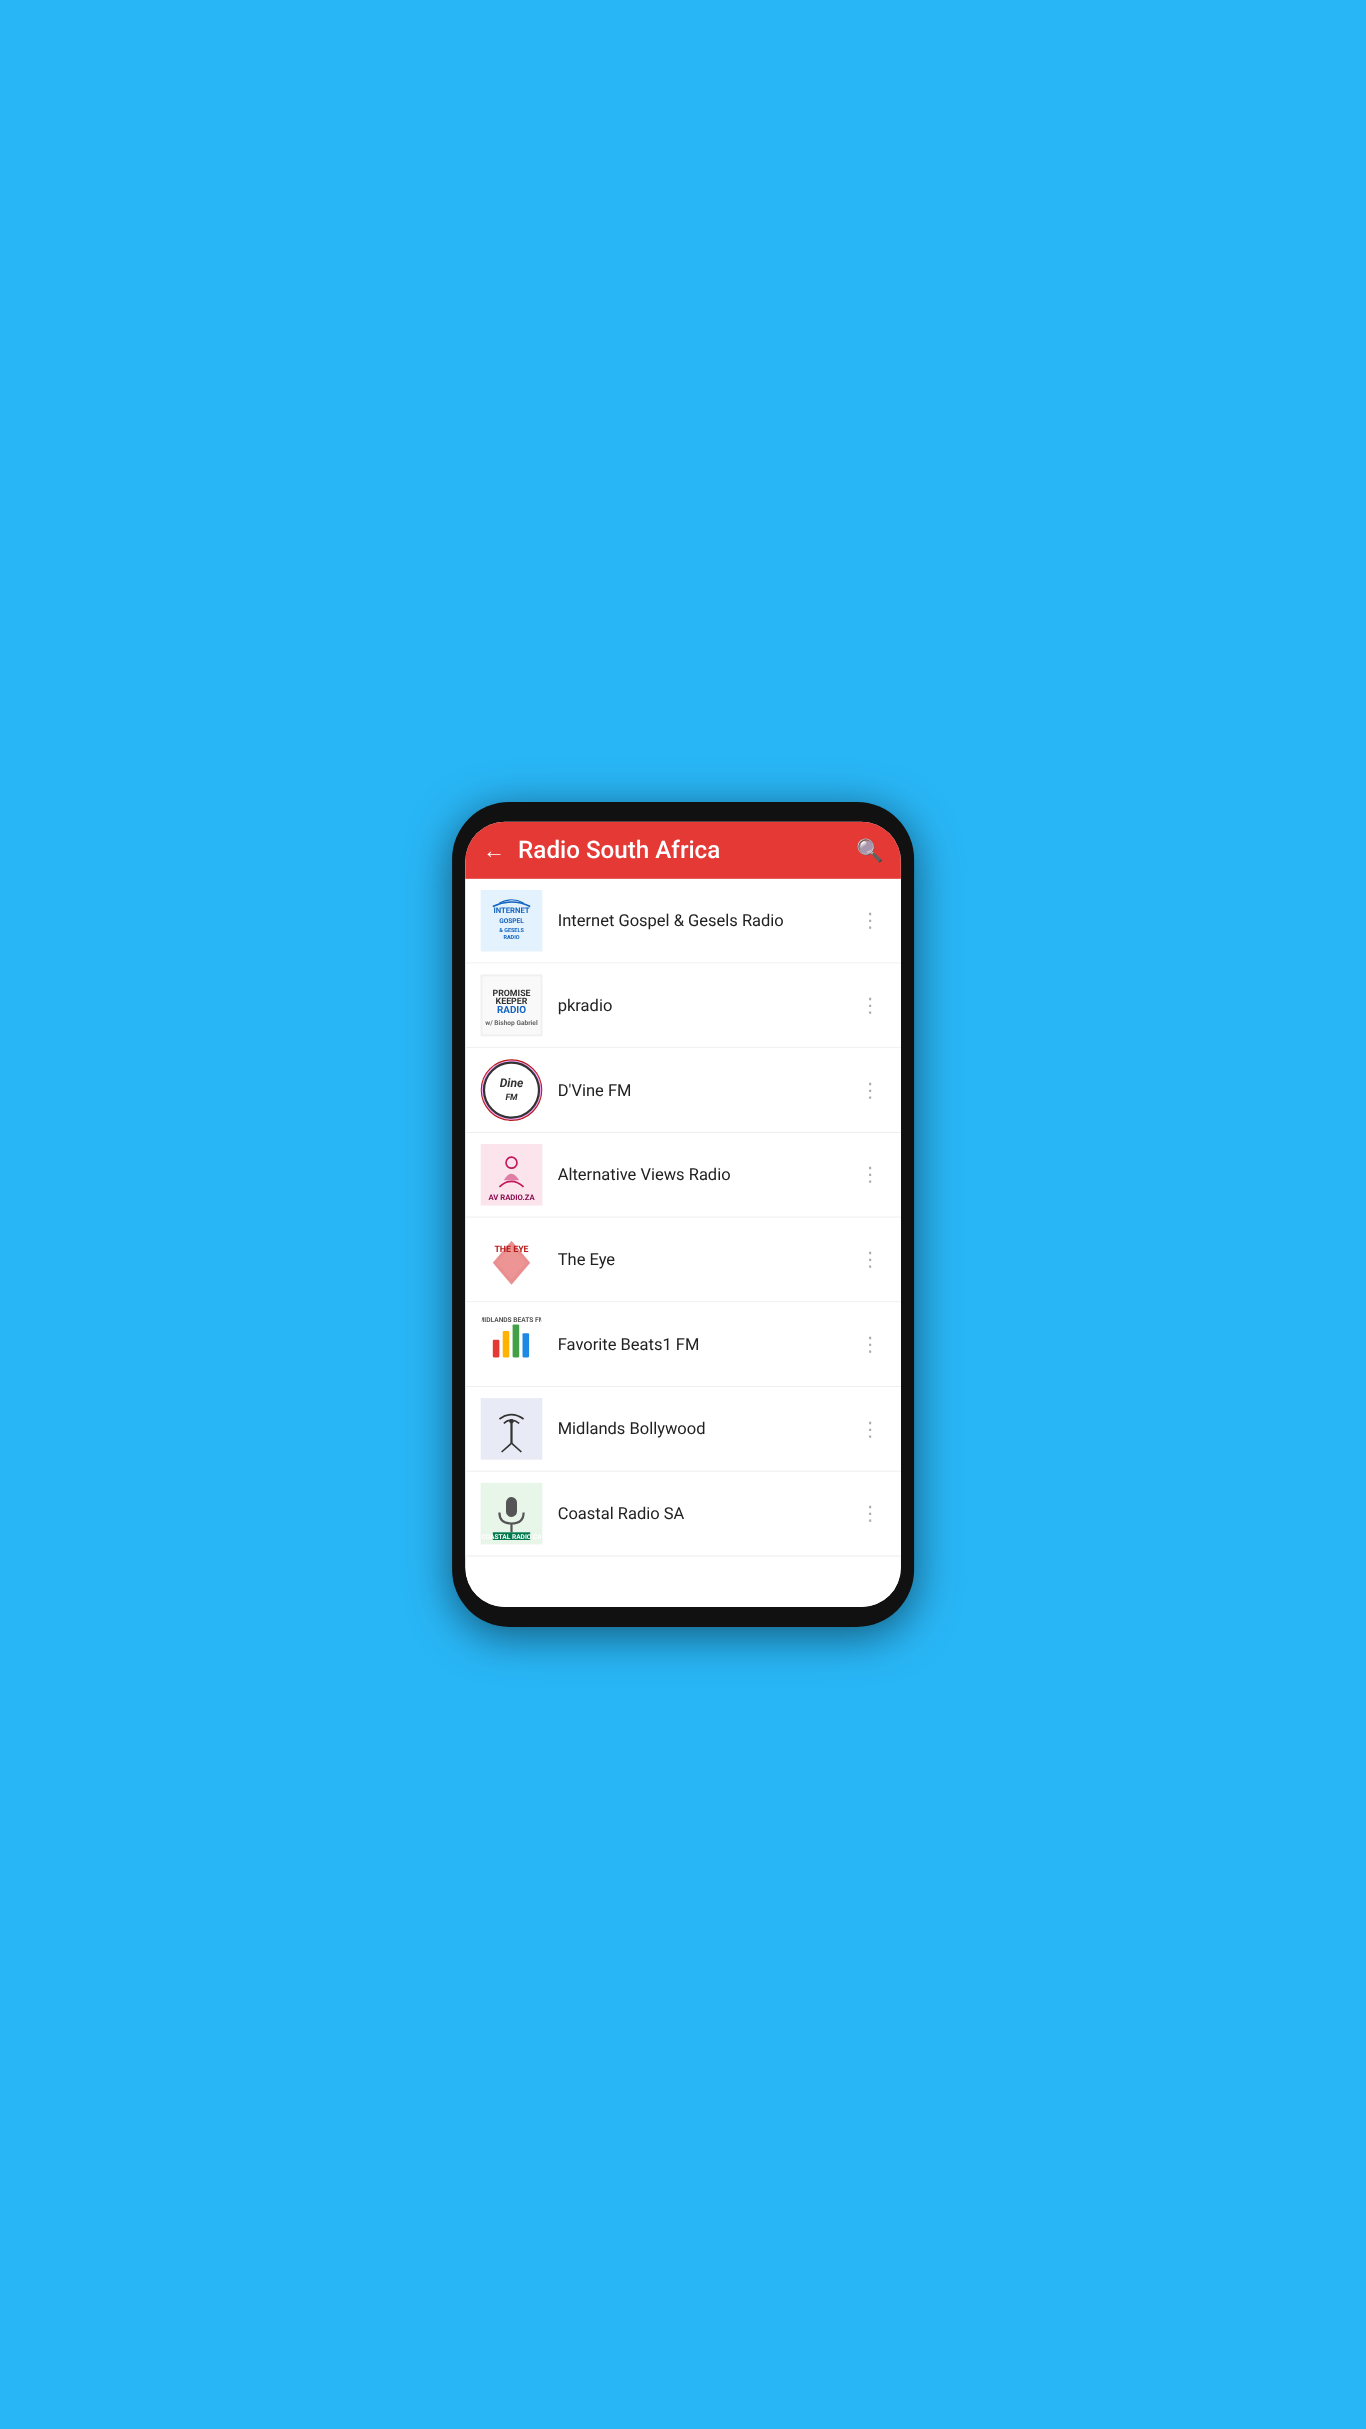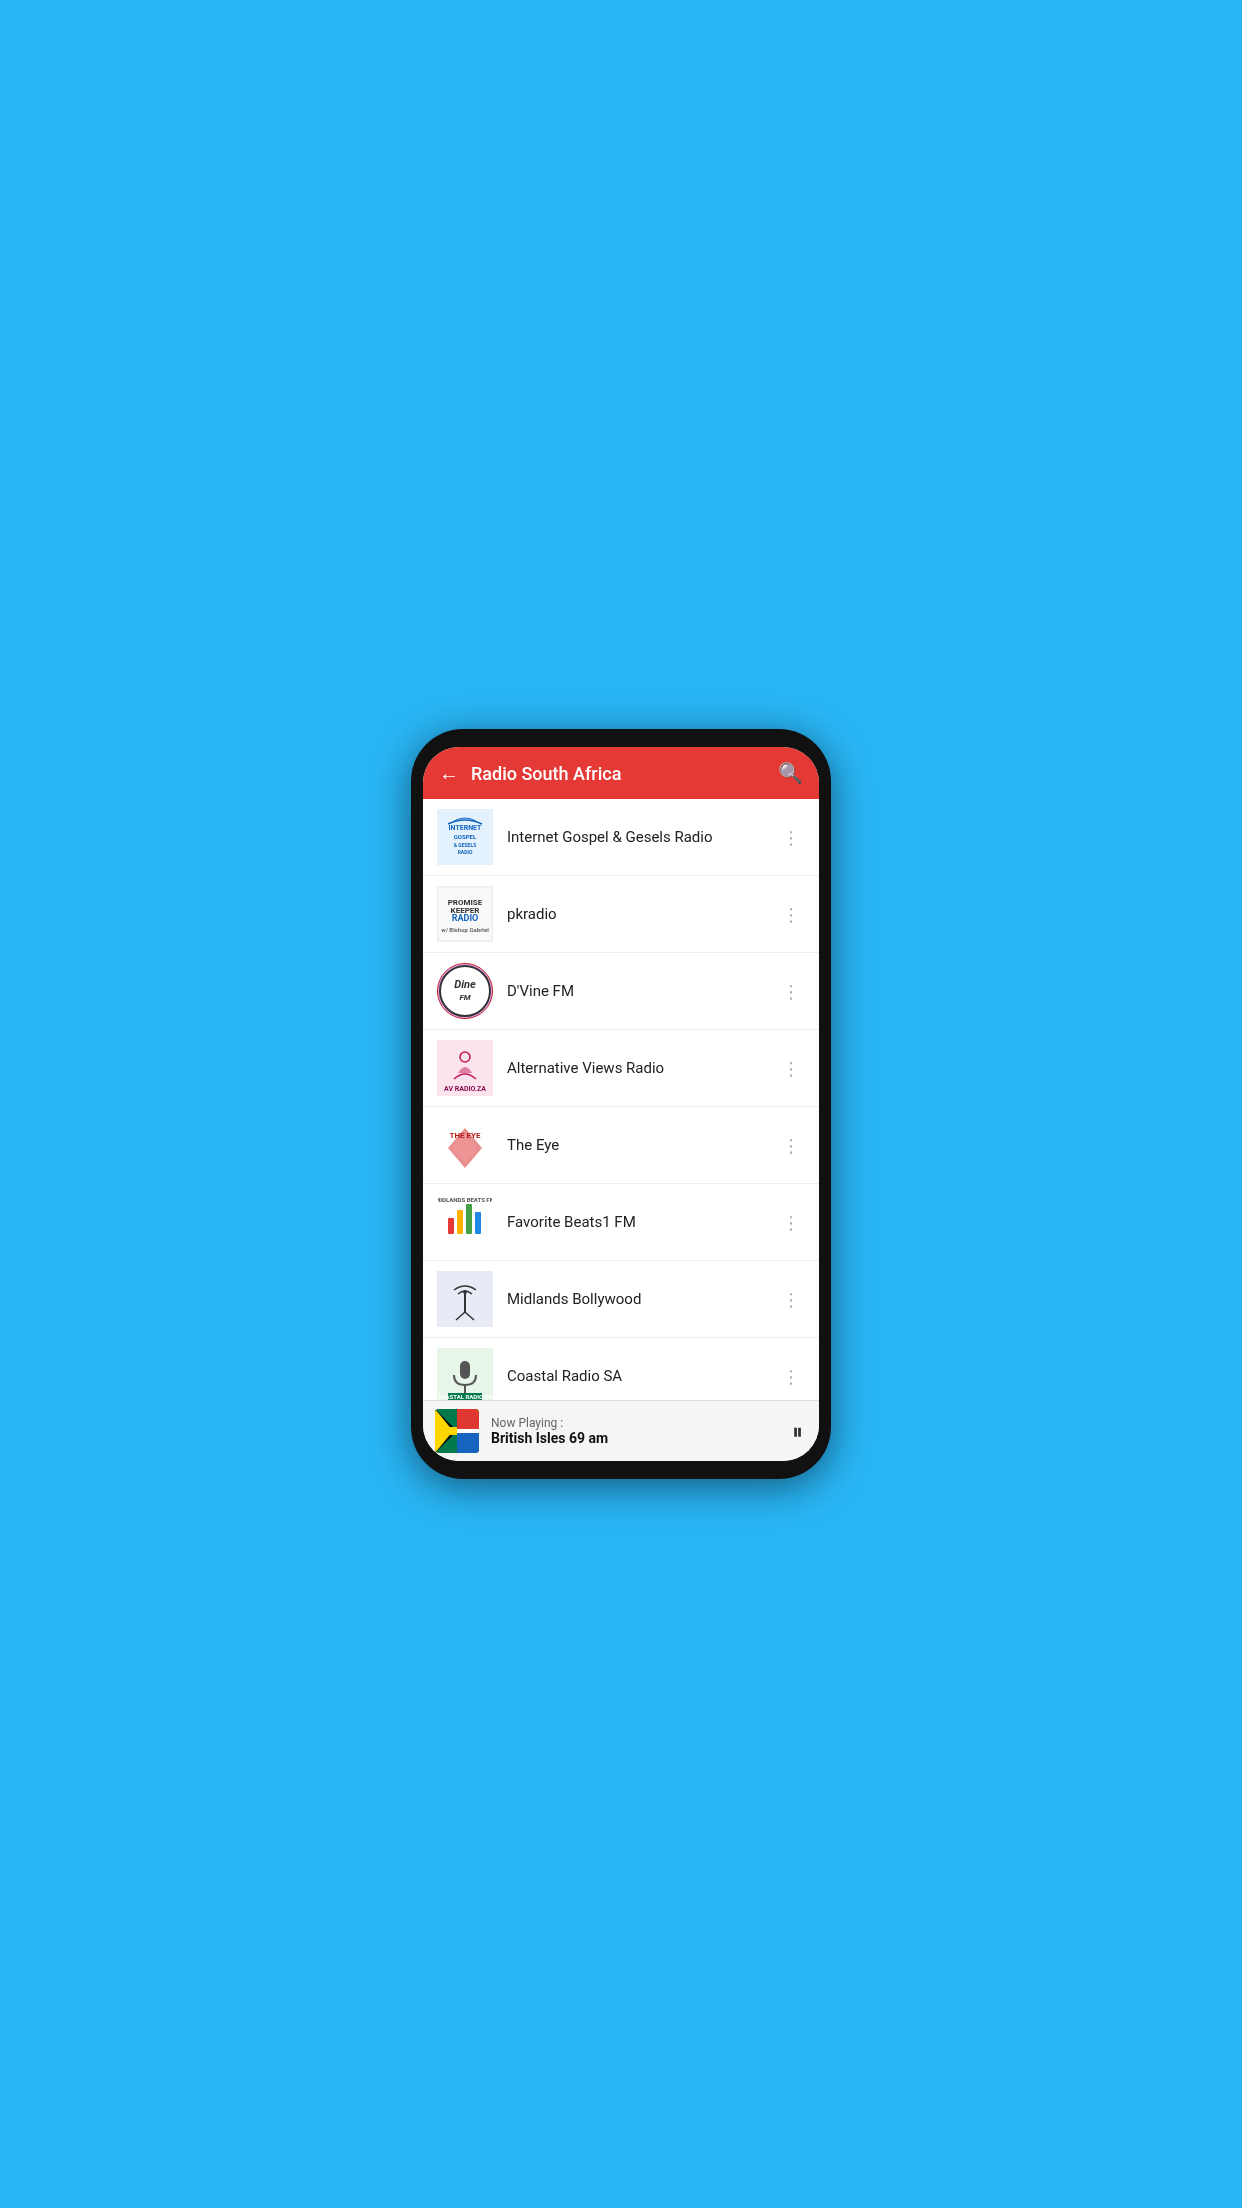--- a/index.html
+++ b/index.html
@@ -40,21 +40,21 @@
       min-height: 52px;
     }
     .header-back-icon {
       font-size: 20px;
       color: white;
       cursor: pointer;
       margin-right: 12px;
     }
     .header-title {
       flex: 1;
-      font-size: 18px;
+      font-size: 22px;
       font-weight: 500;
       color: white;
     }
     .header-search-icon {
       font-size: 20px;
       color: white;
       cursor: pointer;
     }
     
     .radio-list {
@@ -345,35 +345,15 @@
             <rect x="10" y="44" width="34" height="7" fill="#007A4D"></rect>
             <text x="27" y="50" text-anchor="middle" font-size="6" fill="white">COASTAL RADIO CA</text>
           </svg>
         </div>
         <span class="radio-name">Coastal Radio SA</span>
         <span class="more-icon">⋮</span>
       </div>
 
     </div>
 
-    <div class="now-playing">
-      <div class="now-playing-logo logo-sa-flag">
-        <svg width="44" height="44" viewBox="0 0 44 44">
-          <rect width="44" height="44" fill="#007A4D" rx="3"></rect>
-          <polygon points="0,0 22,22 0,44" fill="black"></polygon>
-          <polygon points="0,0 18,22 0,44" fill="#FFD700"></polygon>
-          <rect x="0" y="18" width="44" height="8" fill="#FFD700"></rect>
-          <rect x="22" y="0" width="22" height="44" fill="#DE3831" opacity="0.0"></rect>
-
-          <rect x="22" y="0" width="22" height="20" fill="#DE3831"></rect>
-          <rect x="22" y="24" width="22" height="20" fill="#1565c0"></rect>
-          <rect x="22" y="20" width="22" height="4" fill="#fff"></rect>
-        </svg>
-      </div>
-      <div class="now-playing-info">
-        <div class="now-playing-label">Now Playing :</div>
-        <div class="now-playing-title">British Isles 69 am</div>
-      </div>
-      <span class="pause-icon">⏸</span>
-    </div>
 
   </div>
 </div>
 
 </body></html>

